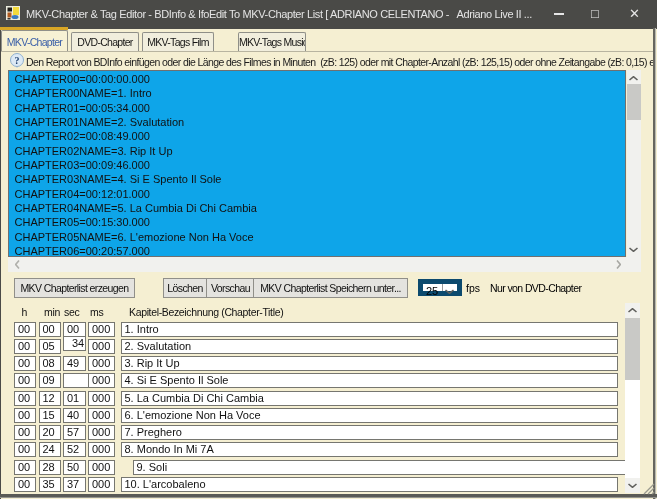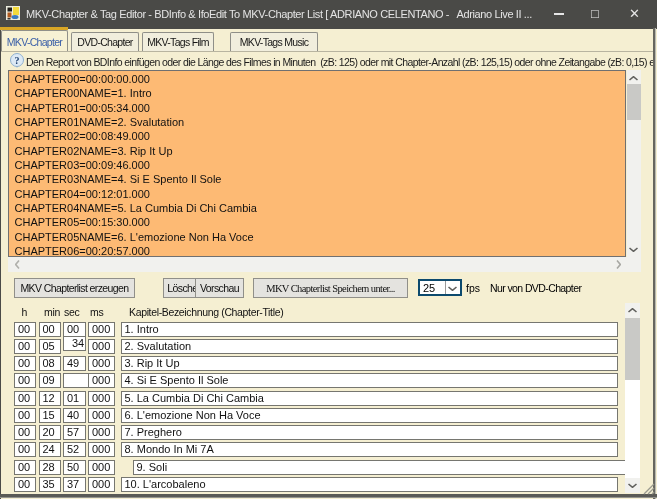--- a/index.html
+++ b/index.html
@@ -19,29 +19,29 @@
 
 
 .tab { top:32px; height:19px; white-space:nowrap; overflow:hidden; background:#f1eedd; border:1px solid #8f8f88; border-bottom:none; border-radius:2px 2px 0 0; font-size:10.5px; letter-spacing:-0.7px; color:#161616; text-align:center; line-height:19px; }
 #tab-active { left:1px; top:29.5px; height:21.5px; white-space:nowrap; overflow:hidden; background:#f7f1d4; color:#3a5fa8; border:1px solid #90908a; border-bottom:none; border-radius:2px 2px 0 0; font-size:10.5px; letter-spacing:-0.7px; text-align:center; line-height:23px; }
 #tabline { left:1px; top:50.5px; width:652px; height:1px; background:#b8b4a0; }
 
 
 #helptext { left:26px; top:55.5px; font-size:10.5px; letter-spacing:-0.6px; color:#1c1c1c; white-space:nowrap; width:627px; overflow:hidden; }
 
 
-#bigbox { left:8px; top:70px; width:618px; height:187px; background:#fdba74; border:1px solid #707070; overflow:hidden; }
+#bigbox { left:8px; top:70px; width:618px; height:187px; background:#0ea5e9; border:1px solid #707070; overflow:hidden; }
 #bigtext { left:5.5px; top:1px; font-size:11px; line-height:14.35px; color:#111; white-space:pre; }
 #vscroll1 { left:626.5px; top:70px; width:14px; height:187px; background:#f1f1ee; }
 #vthumb1 { left:626.5px; top:83.5px; width:14px; height:36.5px; background:#c9c9c6; }
 #hscroll1 { left:8px; top:257px; width:633px; height:15px; background:#f1f1ee; }
 
 
 .btn { top:278px; height:20px; white-space:nowrap; overflow:hidden; background:#e4e3df; border:1px solid #908f89; font-size:10.5px; letter-spacing:-0.6px; color:#111; text-align:center; line-height:19px; }
-#combo { left:418px; top:279px; width:44px; height:17px; background:#fff; border:2px solid #0c4a6e; font-size:11px; }
+#combo { left:418px; top:279px; width:44px; height:17px; background:#fff; border:5px solid #0c4a6e; font-size:11px; }
 #fps { left:466px; top:282px; font-size:10.5px; }
 #nurvon { left:490px; top:282px; font-size:10.5px; letter-spacing:-0.6px; }
 
 
 .hdr { top:306px; font-size:10.5px; letter-spacing:-0.35px; color:#111; }
 
 
 .cell { height:15px; background:#fff; border:1px solid #767670; font-size:11px; color:#111; line-height:13px; padding-left:3px; }
 .c1 { left:14px; width:22px; }
 .c2 { left:38.5px; width:22.5px; }
@@ -73,21 +73,21 @@
 
 <div class="abs" id="bleft"></div>
 <div class="abs" id="bright"></div>
 <div class="abs" id="bbottom"></div>
 
 <div class="abs" id="tabline"></div>
 <div class="abs" style="left:0;top:26.5px;width:68px;height:3px;background:#d9a625;"></div>
 <div class="abs" id="tab-active" style="width:67px;">MKV-Chapter</div>
 <div class="abs tab" style="left:71px; width:68px;">DVD-Chapter</div>
 <div class="abs tab" style="left:142px; width:72px;">MKV-Tags Film</div>
-<div class="abs tab" style="left:230px; width:88px;">MKV-Tags Music</div>
+<div class="abs tab" style="left:238px; width:68px;">MKV-Tags Music</div>
 
 <svg class="abs" style="left:10px;top:53px" width="14" height="15">
   <circle cx="7" cy="7" r="6.5" fill="#dce9f5" stroke="#8fb0cf" stroke-width="1"></circle>
   <text x="7" y="11" text-anchor="middle" font-size="10" font-weight="bold" fill="#1a3e6e" font-family="Liberation Serif,serif">?</text>
   <path d="M6 13 L8 13 L7 15 Z" fill="#8fb0cf"></path>
 </svg>
 <div class="abs" id="helptext">Den Report von BDInfo einfügen oder die Länge des Filmes in Minuten&nbsp; (zB: 125) oder mit Chapter-Anzahl (zB: 125,15) oder ohne Zeitangabe (zB: 0,15) ei</div>
 
 <div class="abs" id="bigbox">
 <div class="abs" id="bigtext">CHAPTER00=00:00:00.000
@@ -115,22 +115,22 @@
 <div class="abs" id="hscroll1"></div>
 <svg class="abs" style="left:15px;top:260px" width="5" height="9">
     <polyline points="4,0.5 0.7,4.5 4,8.5" stroke="#b0b0ab" stroke-width="1.6" fill="none"></polyline>
   </svg>
 <svg class="abs" style="left:616px;top:260px" width="5" height="9">
     <polyline points="1,0.5 4.3,4.5 1,8.5" stroke="#a8a8a3" stroke-width="1.6" fill="none"></polyline>
   </svg>
 
 <div class="abs btn" style="left:14px;width:121px;">MKV Chapterlist erzeugen</div>
 <div class="abs btn" style="left:143.5px;width:45px;margin-left:19px;">Löschen</div>
-<div class="abs btn" style="left:195px;width:49px;">Vorschau</div>
-<div class="abs btn" style="left:253px;width:155px;font-family:Liberation Serif, serif;">MKV Chapterlist Speichern unter...</div>
+<div class="abs btn" style="left:206px;width:49px;">Vorschau</div>
+<div class="abs btn" style="left:253px;width:155px;">MKV Chapterlist Speichern unter...</div>
 <div class="abs" id="combo">
     <span style="position:absolute;left:3px;top:1px;">25</span>
     <span style="position:absolute;right:14px;top:0;bottom:0;width:1px;background:#999;"></span>
     <svg style="position:absolute;right:3px;top:5px" width="9" height="5">
       <polyline points="0.5,1 4.5,4.3 8.5,1" stroke="#5f5f5c" stroke-width="1.6" fill="none"></polyline>
     </svg>
   </div>
 <div class="abs" id="fps">fps</div>
 <div class="abs" id="nurvon">Nur von DVD-Chapter</div>
 

